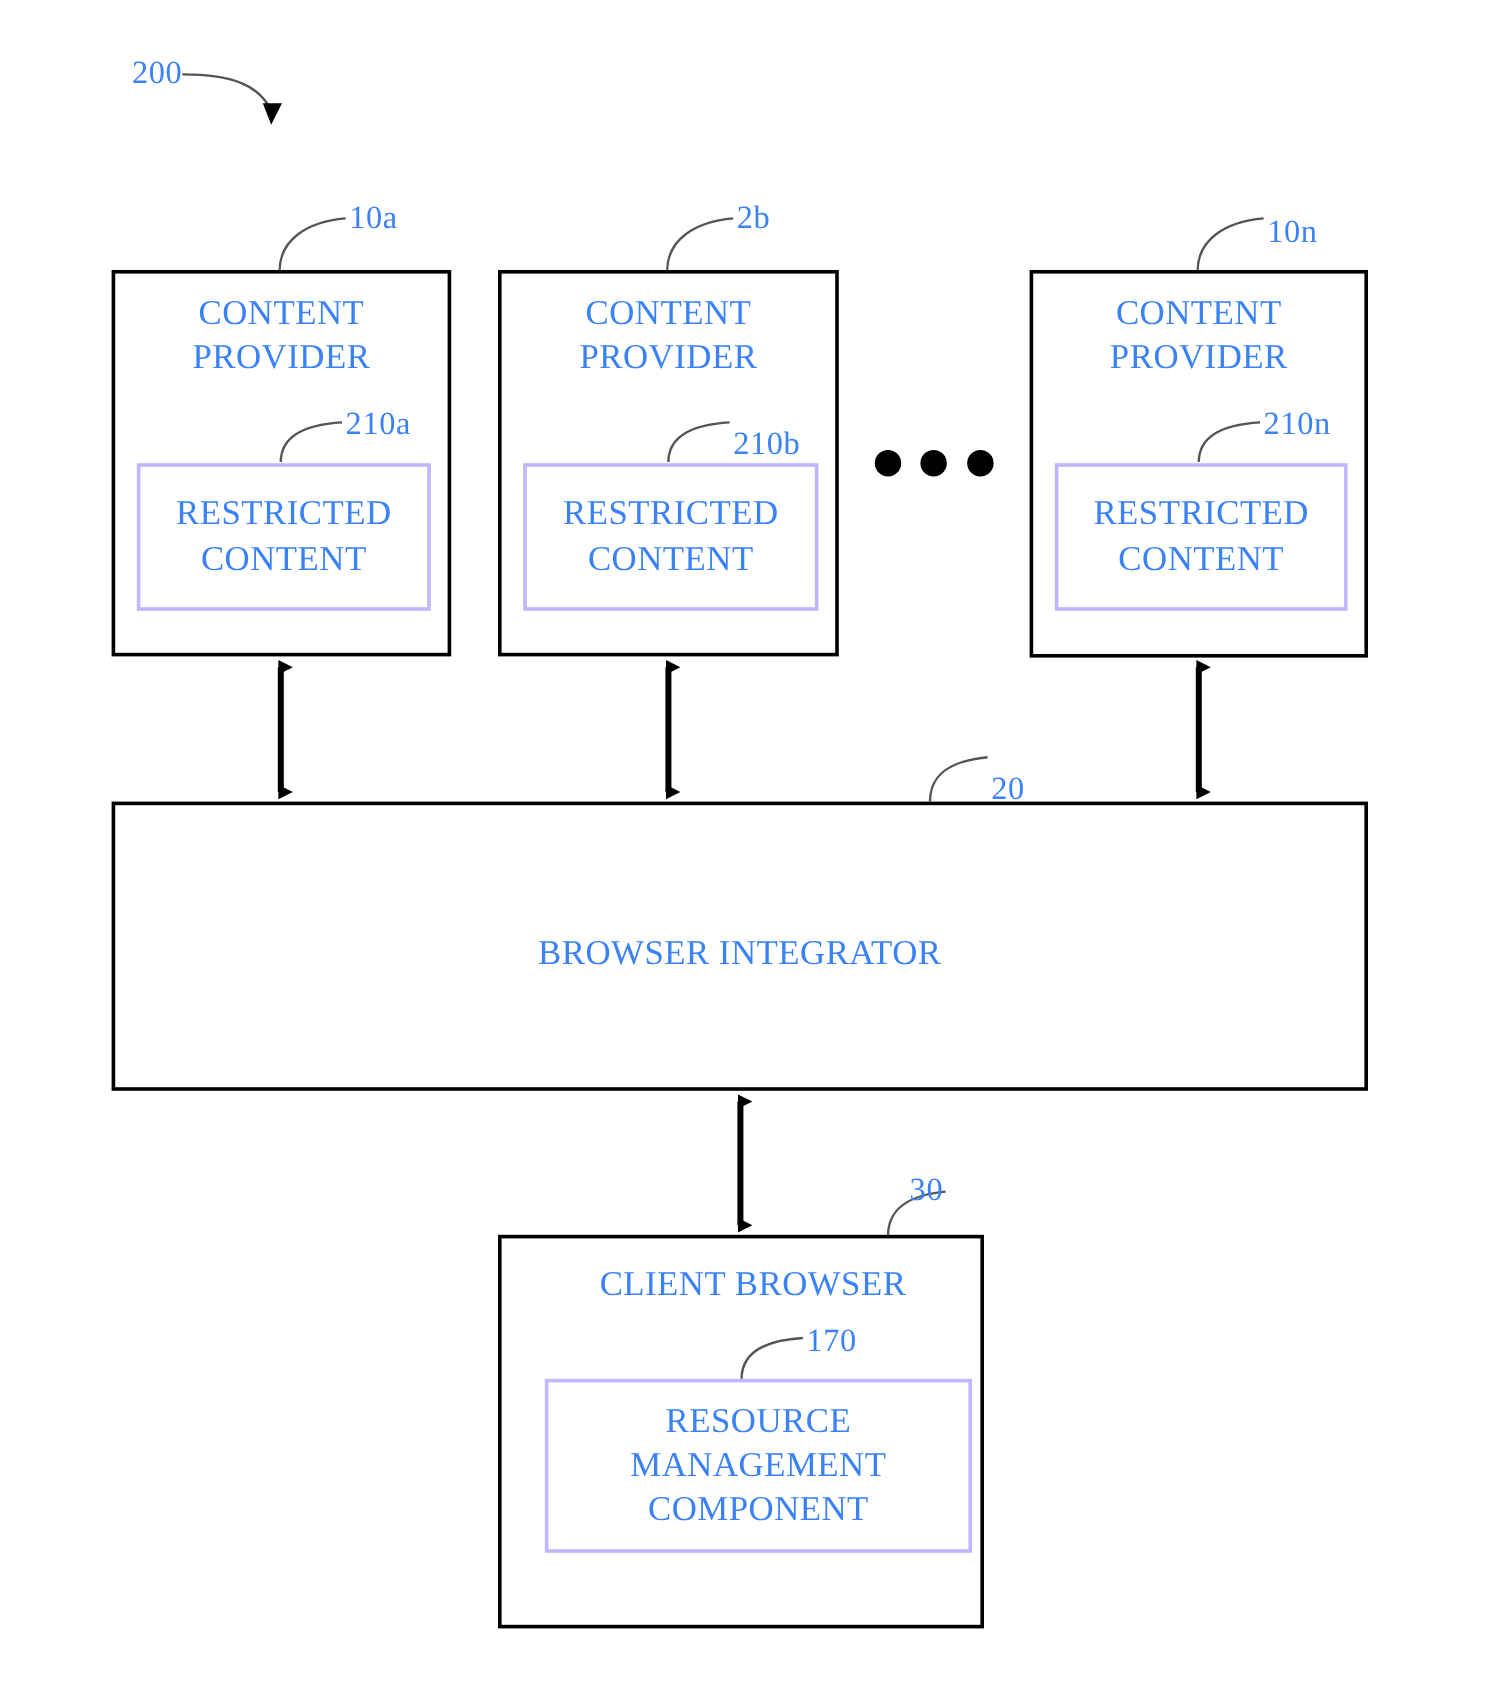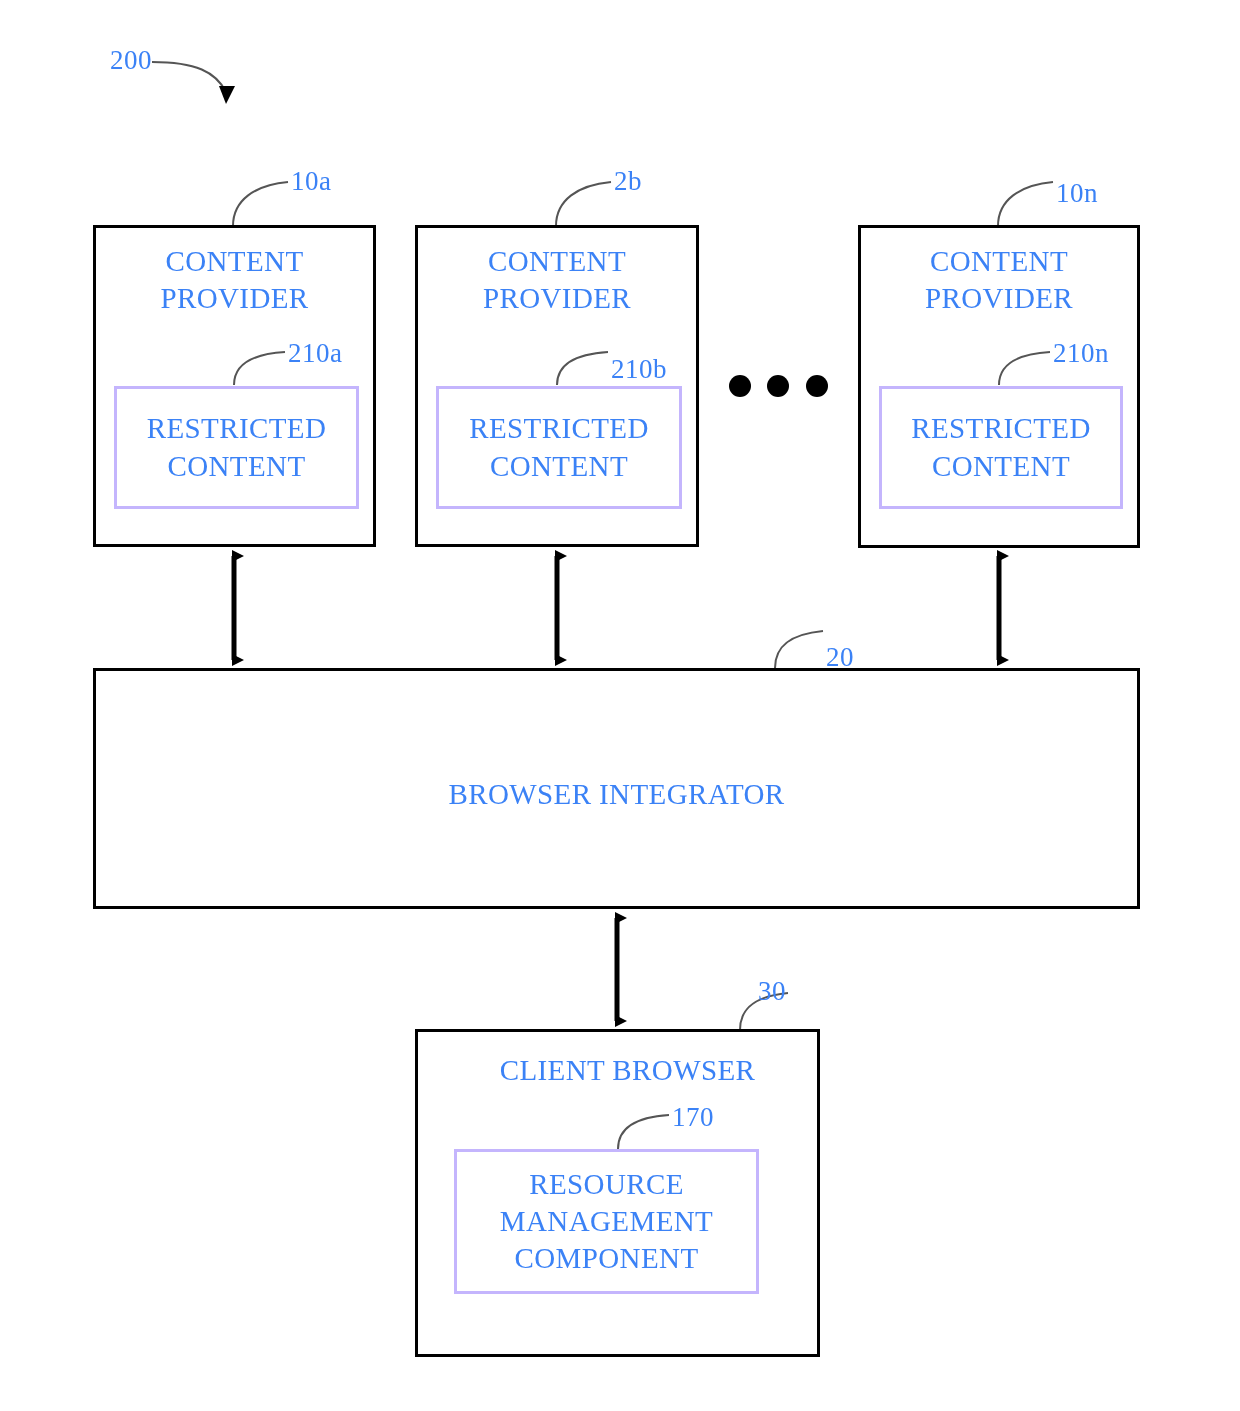--- a/index.html
+++ b/index.html
@@ -156,21 +156,21 @@
   <div class="ref-num" style="left:1053px; top:340px;">210n</div>
 
   <div class="ref-num" style="left:826px; top:644px;">20</div>
   <div class="node-box" style="left:93px; top:668px; width:1047px; height:241px;">
     <div class="box-title" style="top:105px;">BROWSER INTEGRATOR</div>
   </div>
 
   <div class="ref-num" style="left:758px; top:978px;">30</div>
   <div class="node-box" style="left:415px; top:1029px; width:405px; height:328px;">
     <div class="box-title" style="top:20px;padding-left:20px;">CLIENT BROWSER</div>
-    <div class="inner-box" style="left:36px; top:117px; width:305px; height:145px;">
+    <div class="inner-box" style="left:36px; top:117px; width:356px; height:145px;">
       <div class="inner-label">RESOURCE
 MANAGEMENT
 COMPONENT</div>
     </div>
   </div>
   <div class="ref-num" style="left:672px; top:1104px;">170</div>
 
 </div>
 
 </body></html>

